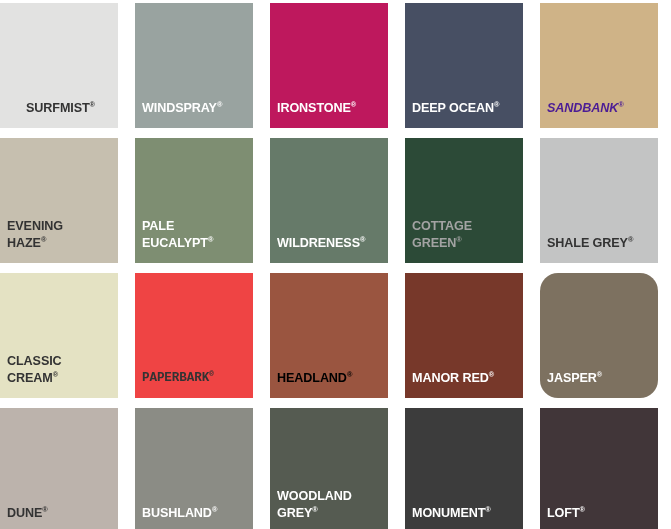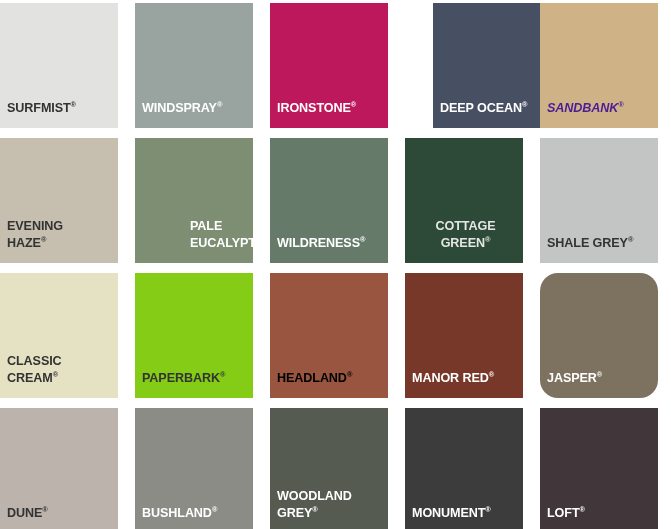--- a/index.html
+++ b/index.html
@@ -44,54 +44,54 @@
     line-height:1;
     font-weight:bold;
   }
   .light-text { color:#ffffff; }
   .dark-text  { color:#333333; }
 </style>
 </head>
 <body>
 
 <div id="swatch-grid">
-    <div class="swatch" style="background-color: rgb(226, 226, 225);">
+    <div class="swatch" style="background-color: rgb(226, 226, 225); text-align: center;">
       <div class="swatch-label dark-text" style="color: rgb(51, 51, 51);"><span>SURFMIST</span><span class="reg">®</span></div>
     </div>
     <div class="swatch" style="background-color: rgb(153, 163, 160);">
       <div class="swatch-label light-text" style="color: rgb(255, 255, 255);"><span>WINDSPRAY</span><span class="reg">®</span></div>
     </div>
     <div class="swatch" style="background-color: #be185d; text-decoration: underline;">
       <div class="swatch-label light-text" style="color: rgb(255, 255, 255);"><span>IRONSTONE</span><span class="reg">®</span></div>
     </div>
-    <div class="swatch" style="background-color: rgb(71, 79, 99); margin-left: 28px;">
+    <div class="swatch" style="background-color: rgb(71, 79, 99);">
       <div class="swatch-label light-text" style="color: rgb(255, 255, 255);"><span>DEEP OCEAN</span><span class="reg">®</span></div>
     </div>
     <div class="swatch" style="background-color: rgb(207, 179, 135);">
       <div class="swatch-label dark-text" style="color: #4c1d95; font-style: italic;"><span>SANDBANK</span><span class="reg">®</span></div>
     </div>
     <div class="swatch" style="background-color: rgb(198, 191, 175); padding-left: 16px;">
       <div class="swatch-label dark-text" style="color: rgb(51, 51, 51);"><span>EVENING</span><br><span>HAZE</span><span class="reg">®</span></div>
     </div>
     <div class="swatch" style="background-color: rgb(126, 142, 114);">
-      <div class="swatch-label light-text" style="color: rgb(255, 255, 255); margin-left: 48px;"><span>PALE</span><br><span>EUCALYPT</span><span class="reg">®</span></div>
+      <div class="swatch-label light-text" style="color: rgb(255, 255, 255);"><span>PALE</span><br><span>EUCALYPT</span><span class="reg">®</span></div>
     </div>
     <div class="swatch" style="background-color: rgb(102, 122, 105);">
       <div class="swatch-label light-text" style="color: rgb(255, 255, 255);"><span>WILDRENESS</span><span class="reg">®</span></div>
     </div>
     <div class="swatch" style="background-color: rgb(44, 74, 55);">
-      <div class="swatch-label light-text" style="color: #e5e5e5; text-align: center;"><span>COTTAGE</span><br><span>GREEN</span><span class="reg">®</span></div>
+      <div class="swatch-label light-text" style="color: #a3a3a3;"><span>COTTAGE</span><br><span>GREEN</span><span class="reg">®</span></div>
     </div>
     <div class="swatch" style="background-color: rgb(195, 196, 196);">
       <div class="swatch-label dark-text" style="color: rgb(51, 51, 51);"><span>SHALE GREY</span><span class="reg">®</span></div>
     </div>
     <div class="swatch" style="background-color: rgb(228, 226, 195);">
       <div class="swatch-label dark-text" style="color: rgb(51, 51, 51);"><span>CLASSIC</span><br><span>CREAM</span><span class="reg">®</span></div>
     </div>
-    <div class="swatch" style="background-color: #84cc16;">
+    <div class="swatch" style="background-color: #ef4444; font-family: Liberation Mono, monospace;">
       <div class="swatch-label dark-text" style="color: rgb(51, 51, 51);"><span>PAPERBARK</span><span class="reg">®</span></div>
     </div>
     <div class="swatch" style="background-color: rgb(154, 85, 64);">
       <div class="swatch-label light-text" style="color: #000000;"><span>HEADLAND</span><span class="reg">®</span></div>
     </div>
     <div class="swatch" style="background-color: rgb(119, 56, 42);">
       <div class="swatch-label light-text" style="color: rgb(255, 255, 255);"><span>MANOR RED</span><span class="reg">®</span></div>
     </div>
     <div class="swatch" style="background-color: rgb(125, 113, 96); border-radius: 18px;">
       <div class="swatch-label light-text" style="color: rgb(255, 255, 255);"><span>JASPER</span><span class="reg">®</span></div>

